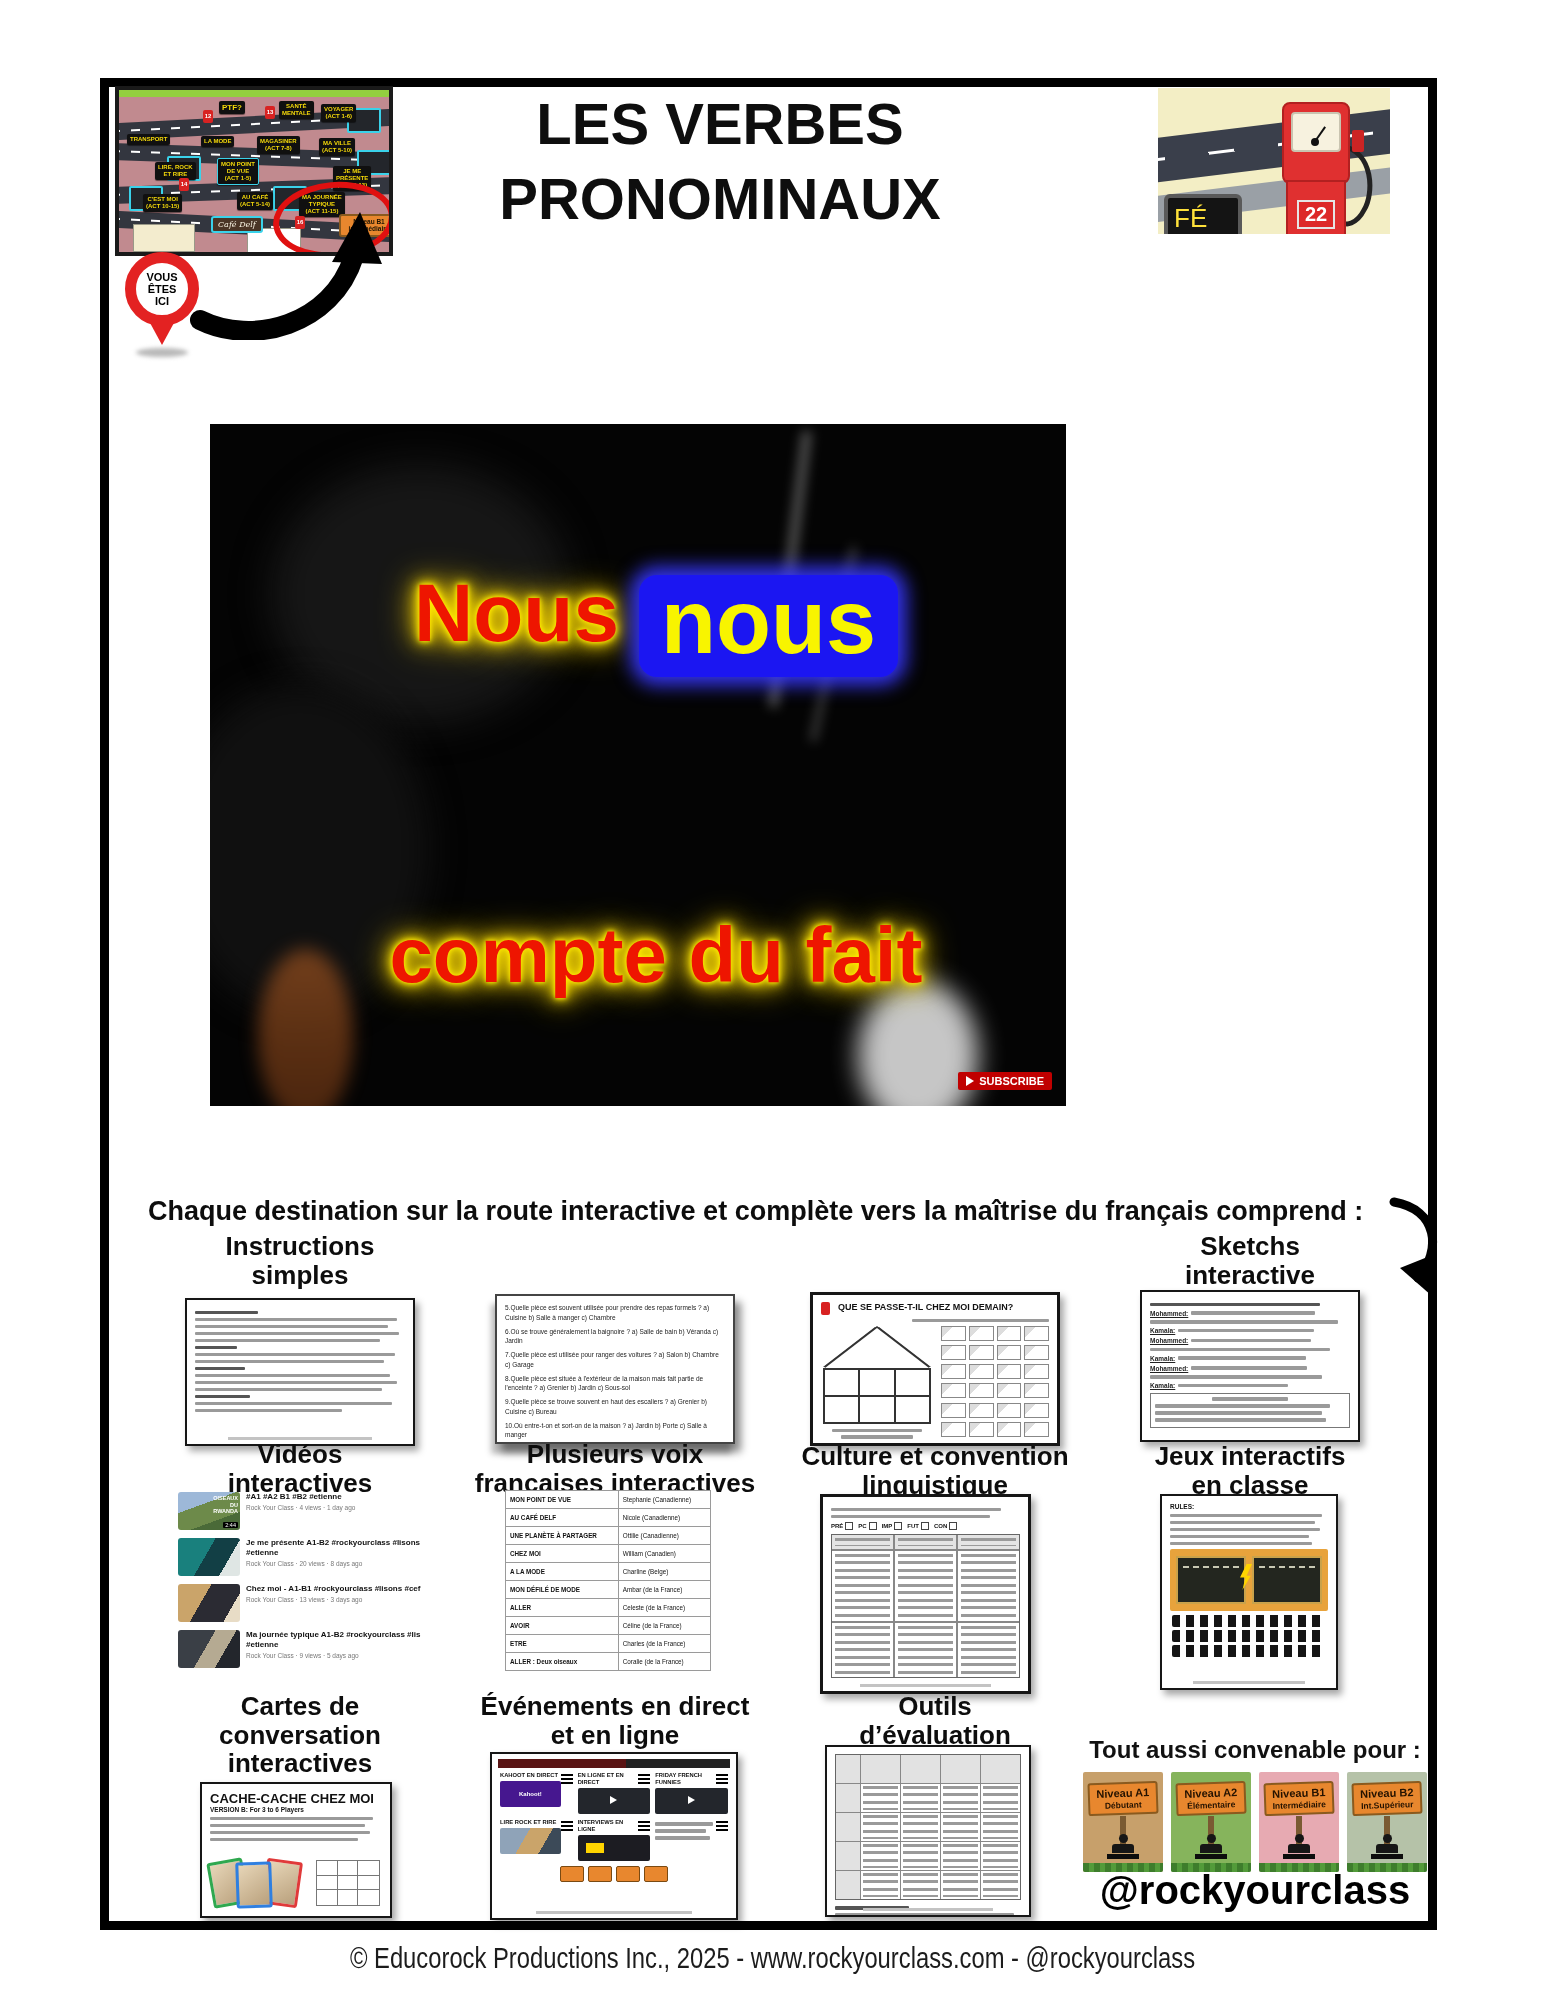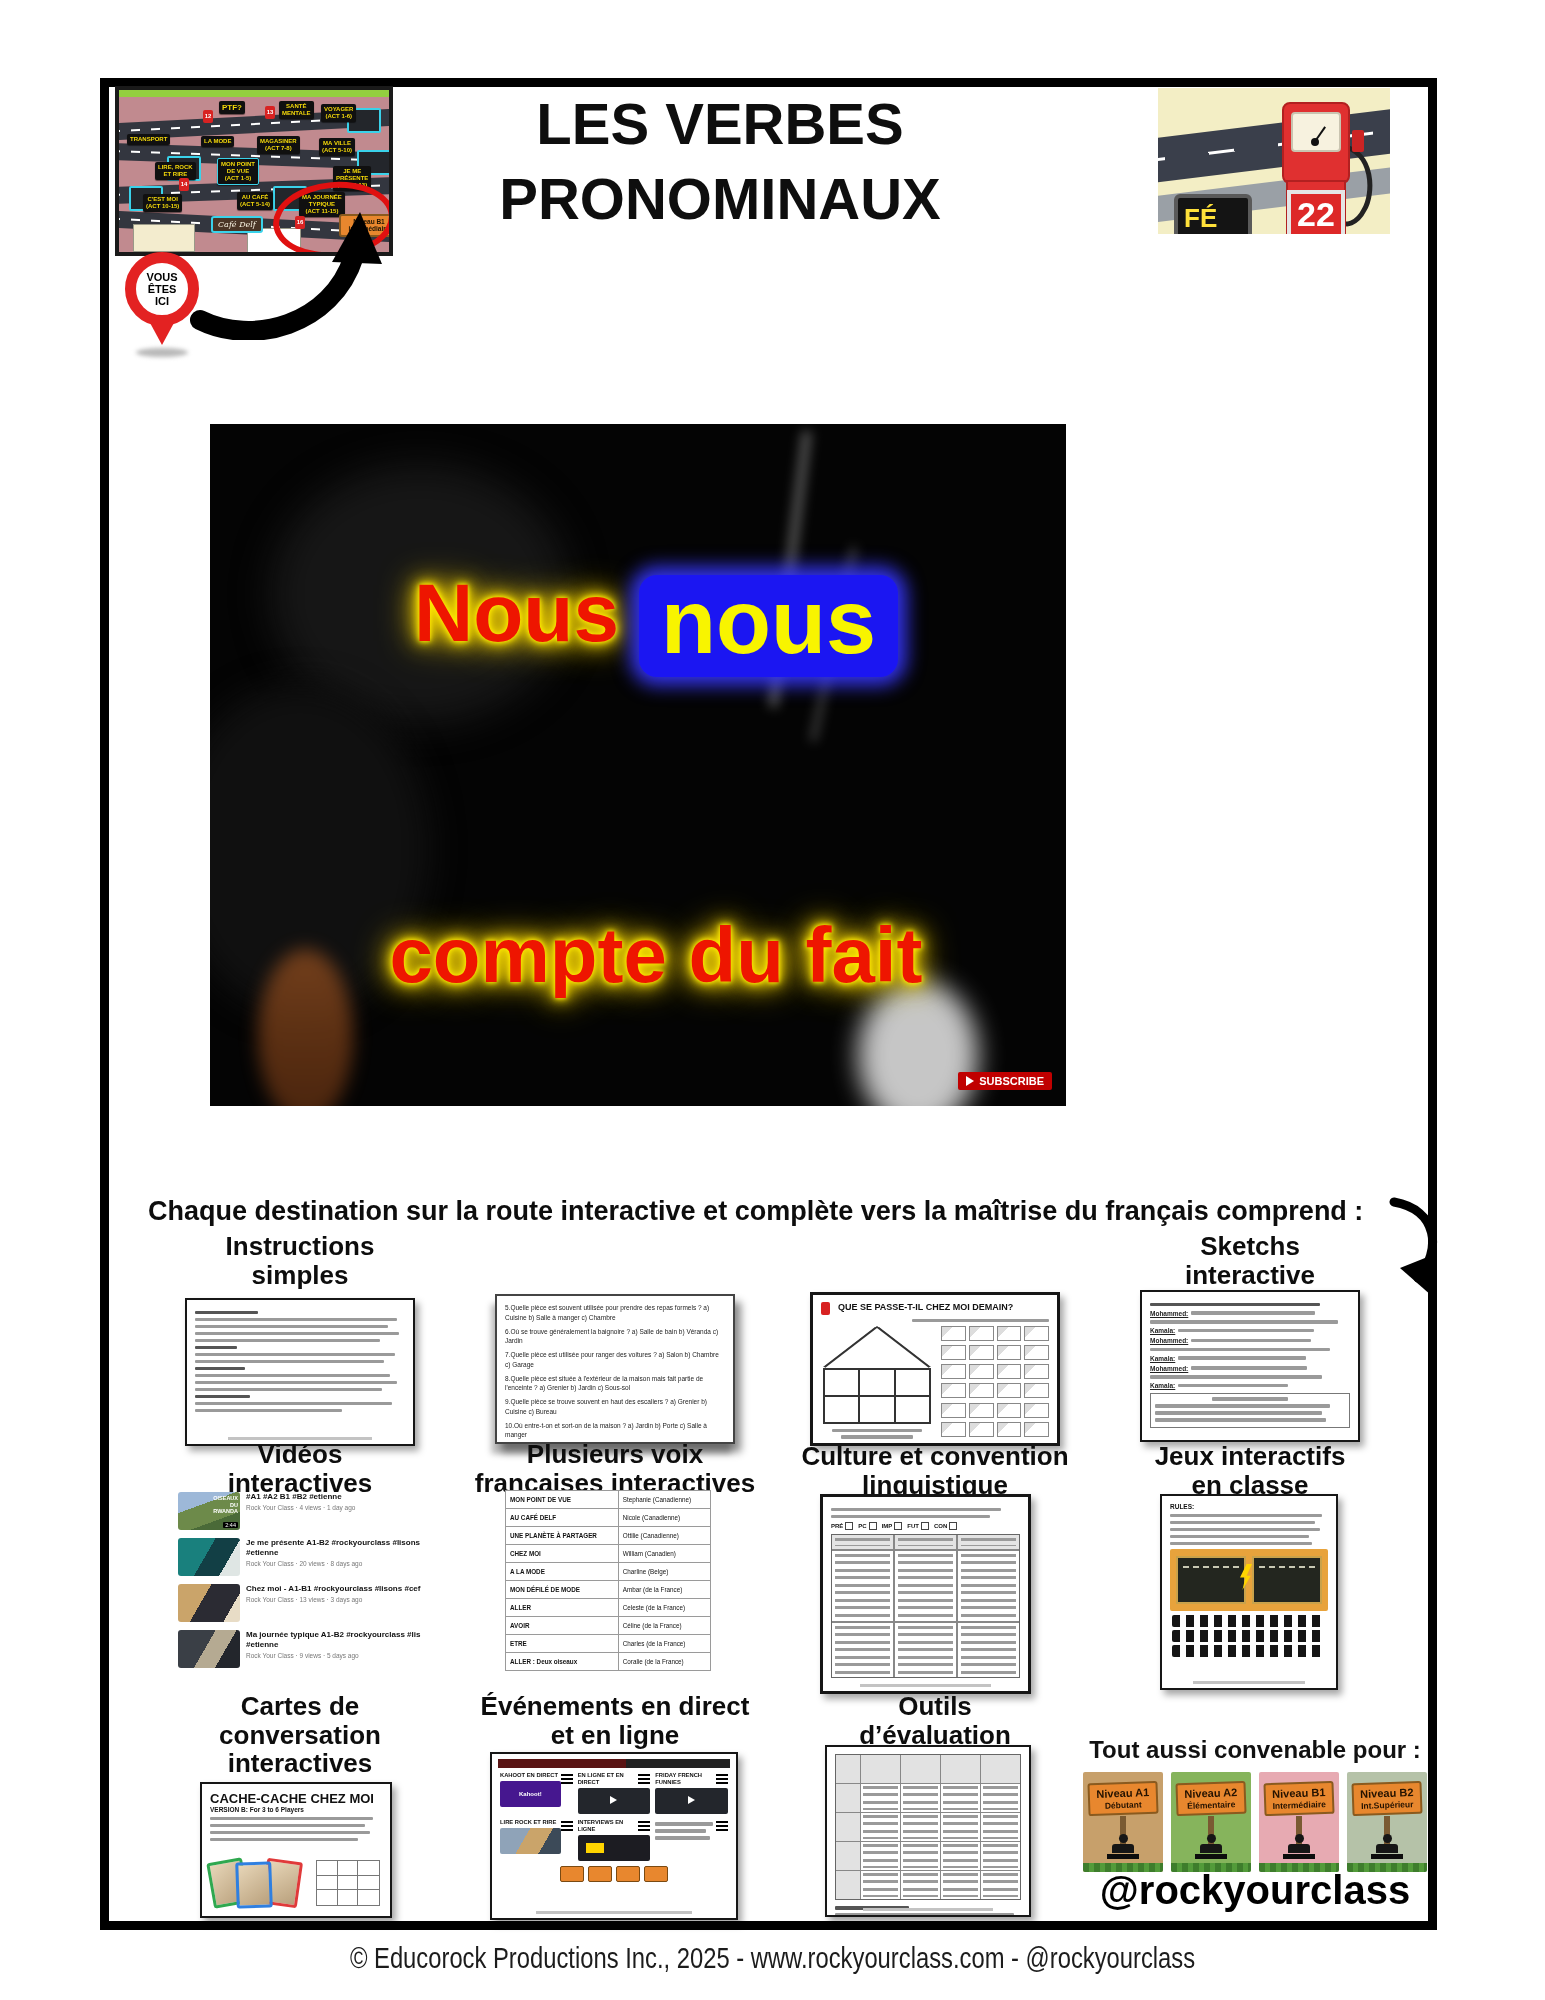--- a/index.html
+++ b/index.html
@@ -54,25 +54,25 @@
   .proad2{position:absolute;left:-20px;width:300px;height:26px;background:#9aa0a6;}
   .gpump{position:absolute;right:40px;top:14px;width:64px;height:78px;background:#e03030;
          border:2px solid #b22020;border-radius:8px;z-index:3;}
   .gauge{position:absolute;left:7px;top:8px;width:46px;height:36px;background:#f7f2df;border-radius:4px;
          border:2px solid #c9c4b0;}
   .needle{position:absolute;left:22px;top:10px;width:2px;height:16px;background:#111;transform:rotate(35deg);
           transform-origin:bottom center;}
   .needle-dot{position:absolute;left:18px;top:24px;width:8px;height:8px;background:#111;border-radius:50%;}
   .gcol{position:absolute;right:44px;top:92px;width:56px;height:64px;background:#e03030;
         border:2px solid #b22020;z-index:3;display:flex;align-items:center;justify-content:center;}
-  .gnum{color:#fff;font-weight:800;font-size:34px;border:4px solid #e5e5e5;padding:1px 6px;background:#dd2828;}
+  .gnum{color:#fff;font-weight:800;font-size:20px;border:2px solid #e5e5e5;padding:1px 6px;background:#dd2828;}
   .hose{position:absolute;right:12px;top:56px;z-index:2;}
   .nozzle{position:absolute;right:26px;top:42px;width:12px;height:22px;background:#cc2424;border-radius:2px;z-index:3;}
-  .psign{position:absolute;left:16px;bottom:-8px;width:78px;height:48px;background:#141414;border:4px solid #5a5a5a;
-         border-radius:6px;color:#ffe13a;font-weight:700;font-size:26px;display:flex;align-items:center;z-index:4;
+  .psign{position:absolute;left:6px;bottom:-8px;width:78px;height:48px;background:#141414;border:4px solid #5a5a5a;
+         border-radius:6px;color:#ffe13a;font-weight:400;font-size:26px;display:flex;align-items:center;z-index:4;
          padding-left:6px;box-sizing:border-box;}
 
   
   .video{position:absolute;left:210px;top:424px;width:856px;height:682px;background:#040404;overflow:hidden;}
   .vshape{position:absolute;border-radius:50%;}
   .v-dark1{left:60px;top:40px;width:300px;height:260px;background:#161616;filter:blur(18px);}
   .v-dark2{left:-40px;top:260px;width:260px;height:330px;background:#101010;filter:blur(16px);}
   .v-wisp{left:575px;top:5px;width:10px;height:280px;background:#cfcfcf;opacity:.38;filter:blur(6px);
           transform:rotate(7deg);border-radius:6px;}
   .v-wisp2{left:620px;top:120px;width:7px;height:200px;background:#bdbdbd;opacity:.3;filter:blur(6px);

